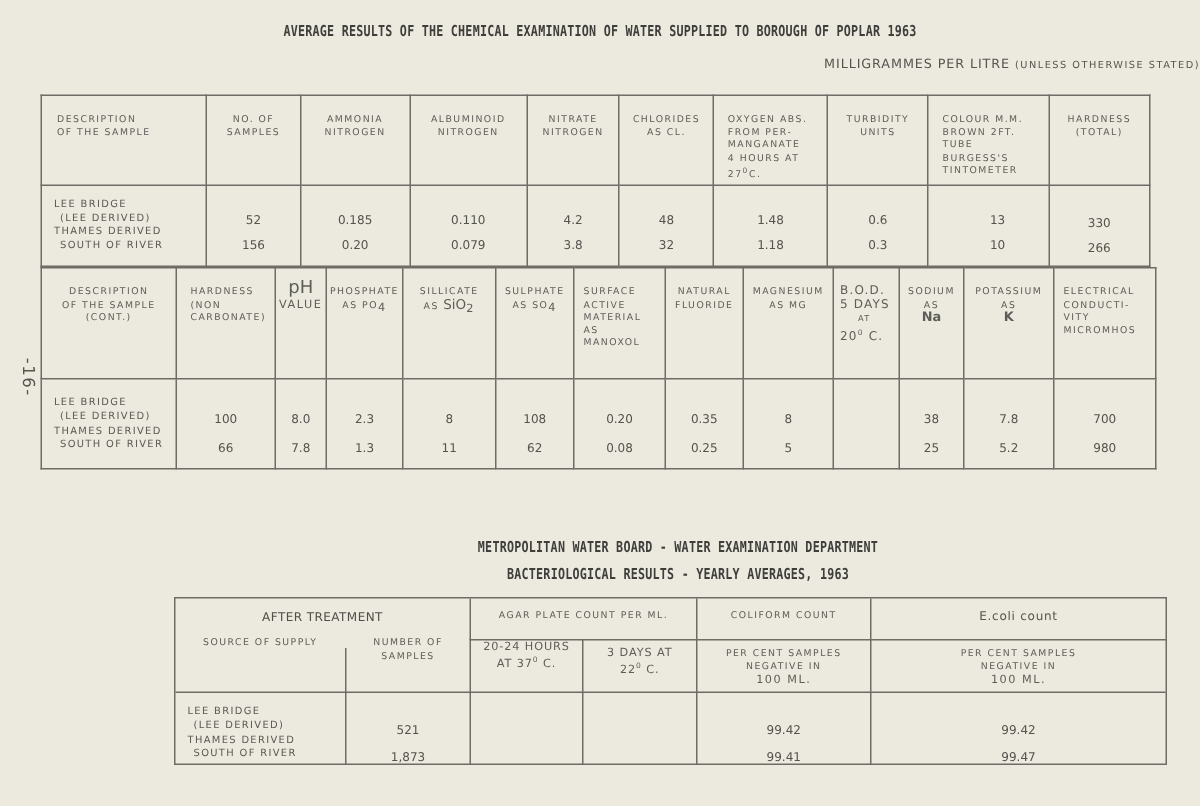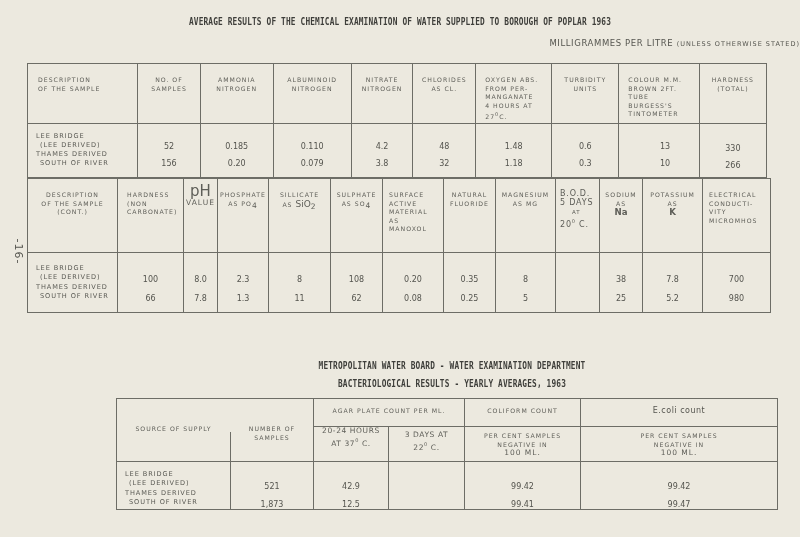--- a/index.html
+++ b/index.html
@@ -127,21 +127,21 @@
       <col style="width:60px">
       <col style="width:44px">
     <col style="width:43px">
       <col style="width:60px">
       <col style="width:68px">
   </colgroup>
   <tbody>
       <tr style="height:74px">
     <td class="hd" style="padding-top:12px;"><span>Description</span><br><span>of the sample</span><br><span>(cont.)</span></td>
     <td class="hd" style="text-align:left;padding-left:9px;"><span>Hardness</span><br><span>(non</span><br><span>carbonate)</span></td>
-    <td class="hd" style="padding-top:8px;"><span class="big" style="font-weight:normal;font-size:15px;text-transform:none">pH</span><br><span style="font-size:7.5px">Value</span></td>
+    <td class="hd" style="padding-top:8px;"><span class="big" style="font-weight:normal;font-size:12px;text-transform:none">pH</span><br><span style="font-size:7.5px">Value</span></td>
     <td class="hd"><span>Phosphate</span><br><span>as PO</span><sub>4</sub></td>
     <td class="hd"><span>Sillicate</span><br><span>as</span> <span class="big" style="font-weight:normal;font-size:9px;text-transform:none">SiO</span><sub>2</sub></td>
     <td class="hd"><span>Sulphate</span><br><span>as SO</span><sub>4</sub></td>
     <td class="hd" style="text-align:left;padding-left:6px;"><span>Surface</span><br><span>active</span><br><span>material</span><br><span>as</span><br><span>Manoxol</span></td>
     <td class="hd"><span>Natural</span><br><span>fluoride</span></td>
     <td class="hd"><span>Magnesium</span><br><span>as Mg</span></td>
     <td class="hd" style="font-size:8px;letter-spacing:0.8px;line-height:9px;text-align:left;padding-left:4px;padding-top:10px;"><span>B.O.D.</span><br><span>5 days</span><br><span style="font-size:5.5px;padding-left:12px">at</span><br><span>20</span><sup>0</sup> <span>C.</span></td>
     <td class="hd"><span>Sodium</span><br><span>as</span><br><span class="big" style="text-transform:none">Na</span></td>
     <td class="hd"><span>Potassium</span><br><span>as</span><br><span class="big">K</span></td>
     <td class="hd" style="text-align:left;padding-left:6px;"><span>Electrical</span><br><span>conducti-</span><br><span>vity</span><br><span>micromhos</span></td>
@@ -212,44 +212,41 @@
 
   <div class="abs" style="left:196px;top:0;width:1px;height:111px;background:#6d6d66;"></div>
   <div class="abs" style="left:347px;top:0;width:1px;height:111px;background:#6d6d66;"></div>
   <div class="abs" style="left:463px;top:0;width:1px;height:111px;background:#6d6d66;"></div>
   <div class="abs" style="left:271px;top:27px;width:1px;height:84px;background:#6d6d66;"></div>
   <div class="abs" style="left:113px;top:33px;width:1px;height:78px;background:#6d6d66;"></div>
 
   <div class="abs" style="left:196px;top:27px;width:465px;height:1px;background:#6d6d66;"></div>
   <div class="abs" style="left:0;top:62px;width:660px;height:1px;background:#6d6d66;"></div>
 
+  <div class="abs" style="left:0;top:8px;width:196px;text-align:center;font-size:8px;color:#4e4e48;letter-spacing:0.3px;">AFTER TREATMENT</div>
   <div class="abs hd" style="left:0;top:26px;width:113px;padding-top:0;">Source of supply</div>
   <div class="abs hd" style="left:114px;top:26px;width:82px;padding-top:0;"><span>Number of</span><br><span>samples</span></div>
   <div class="abs hd" style="left:197px;top:8px;width:150px;padding-top:0;">Agar plate count per ml.</div>
   <div class="abs hd" style="left:197px;top:28px;width:74px;padding-top:0;font-size:7.5px;letter-spacing:0.6px;"><span>20-24 hours</span><br><span>at 37</span><sup>0</sup> <span>c.</span></div>
   <div class="abs hd" style="left:272px;top:32px;width:75px;padding-top:0;font-size:7.5px;letter-spacing:0.6px;"><span>3 days at</span><br><span>22</span><sup>0</sup> <span>c.</span></div>
   <div class="abs hd" style="left:348px;top:8px;width:115px;padding-top:0;">Coliform count</div>
   <div class="abs hd" style="left:348px;top:33px;width:115px;padding-top:0;"><span>Per cent samples</span><br><span>negative in</span><br><span style="font-size:7.5px">100 ml.</span></div>
   <div class="abs" style="left:464px;top:7px;width:196px;text-align:center;font-size:8px;letter-spacing:0.5px;color:#55554f;">E.coli count</div>
   <div class="abs hd" style="left:464px;top:33px;width:196px;padding-top:0;"><span>Per cent samples</span><br><span>negative in</span><br><span style="font-size:7.5px">100 ml.</span></div>
 
   <div class="abs desc" style="left:0;top:71px;width:113px;">
     <div>Lee Bridge</div>
     <div style="padding-left:4px">(lee derived)</div>
     <div style="margin-top:2px">Thames derived</div>
     <div style="padding-left:4px">south of river</div>
   </div>
   <div class="abs val" style="left:114px;top:82px;width:82px;">
       <div>521</div>
       <div style="margin-top:7px">1,873</div>
     </div>
-  <div class="abs val" style="left:197px;top:82px;width:74px;">
-      <div>42.9</div>
-      <div style="margin-top:7px">12.5</div>
-    </div>
   <div class="abs val" style="left:272px;top:82px;width:75px;">
       <div></div>
       <div style="margin-top:7px"></div>
     </div>
   <div class="abs val" style="left:348px;top:82px;width:115px;">
       <div>99.42</div>
       <div style="margin-top:7px;">99.41</div>
     </div>
   <div class="abs val" style="left:464px;top:82px;width:196px;">
       <div>99.42</div>

